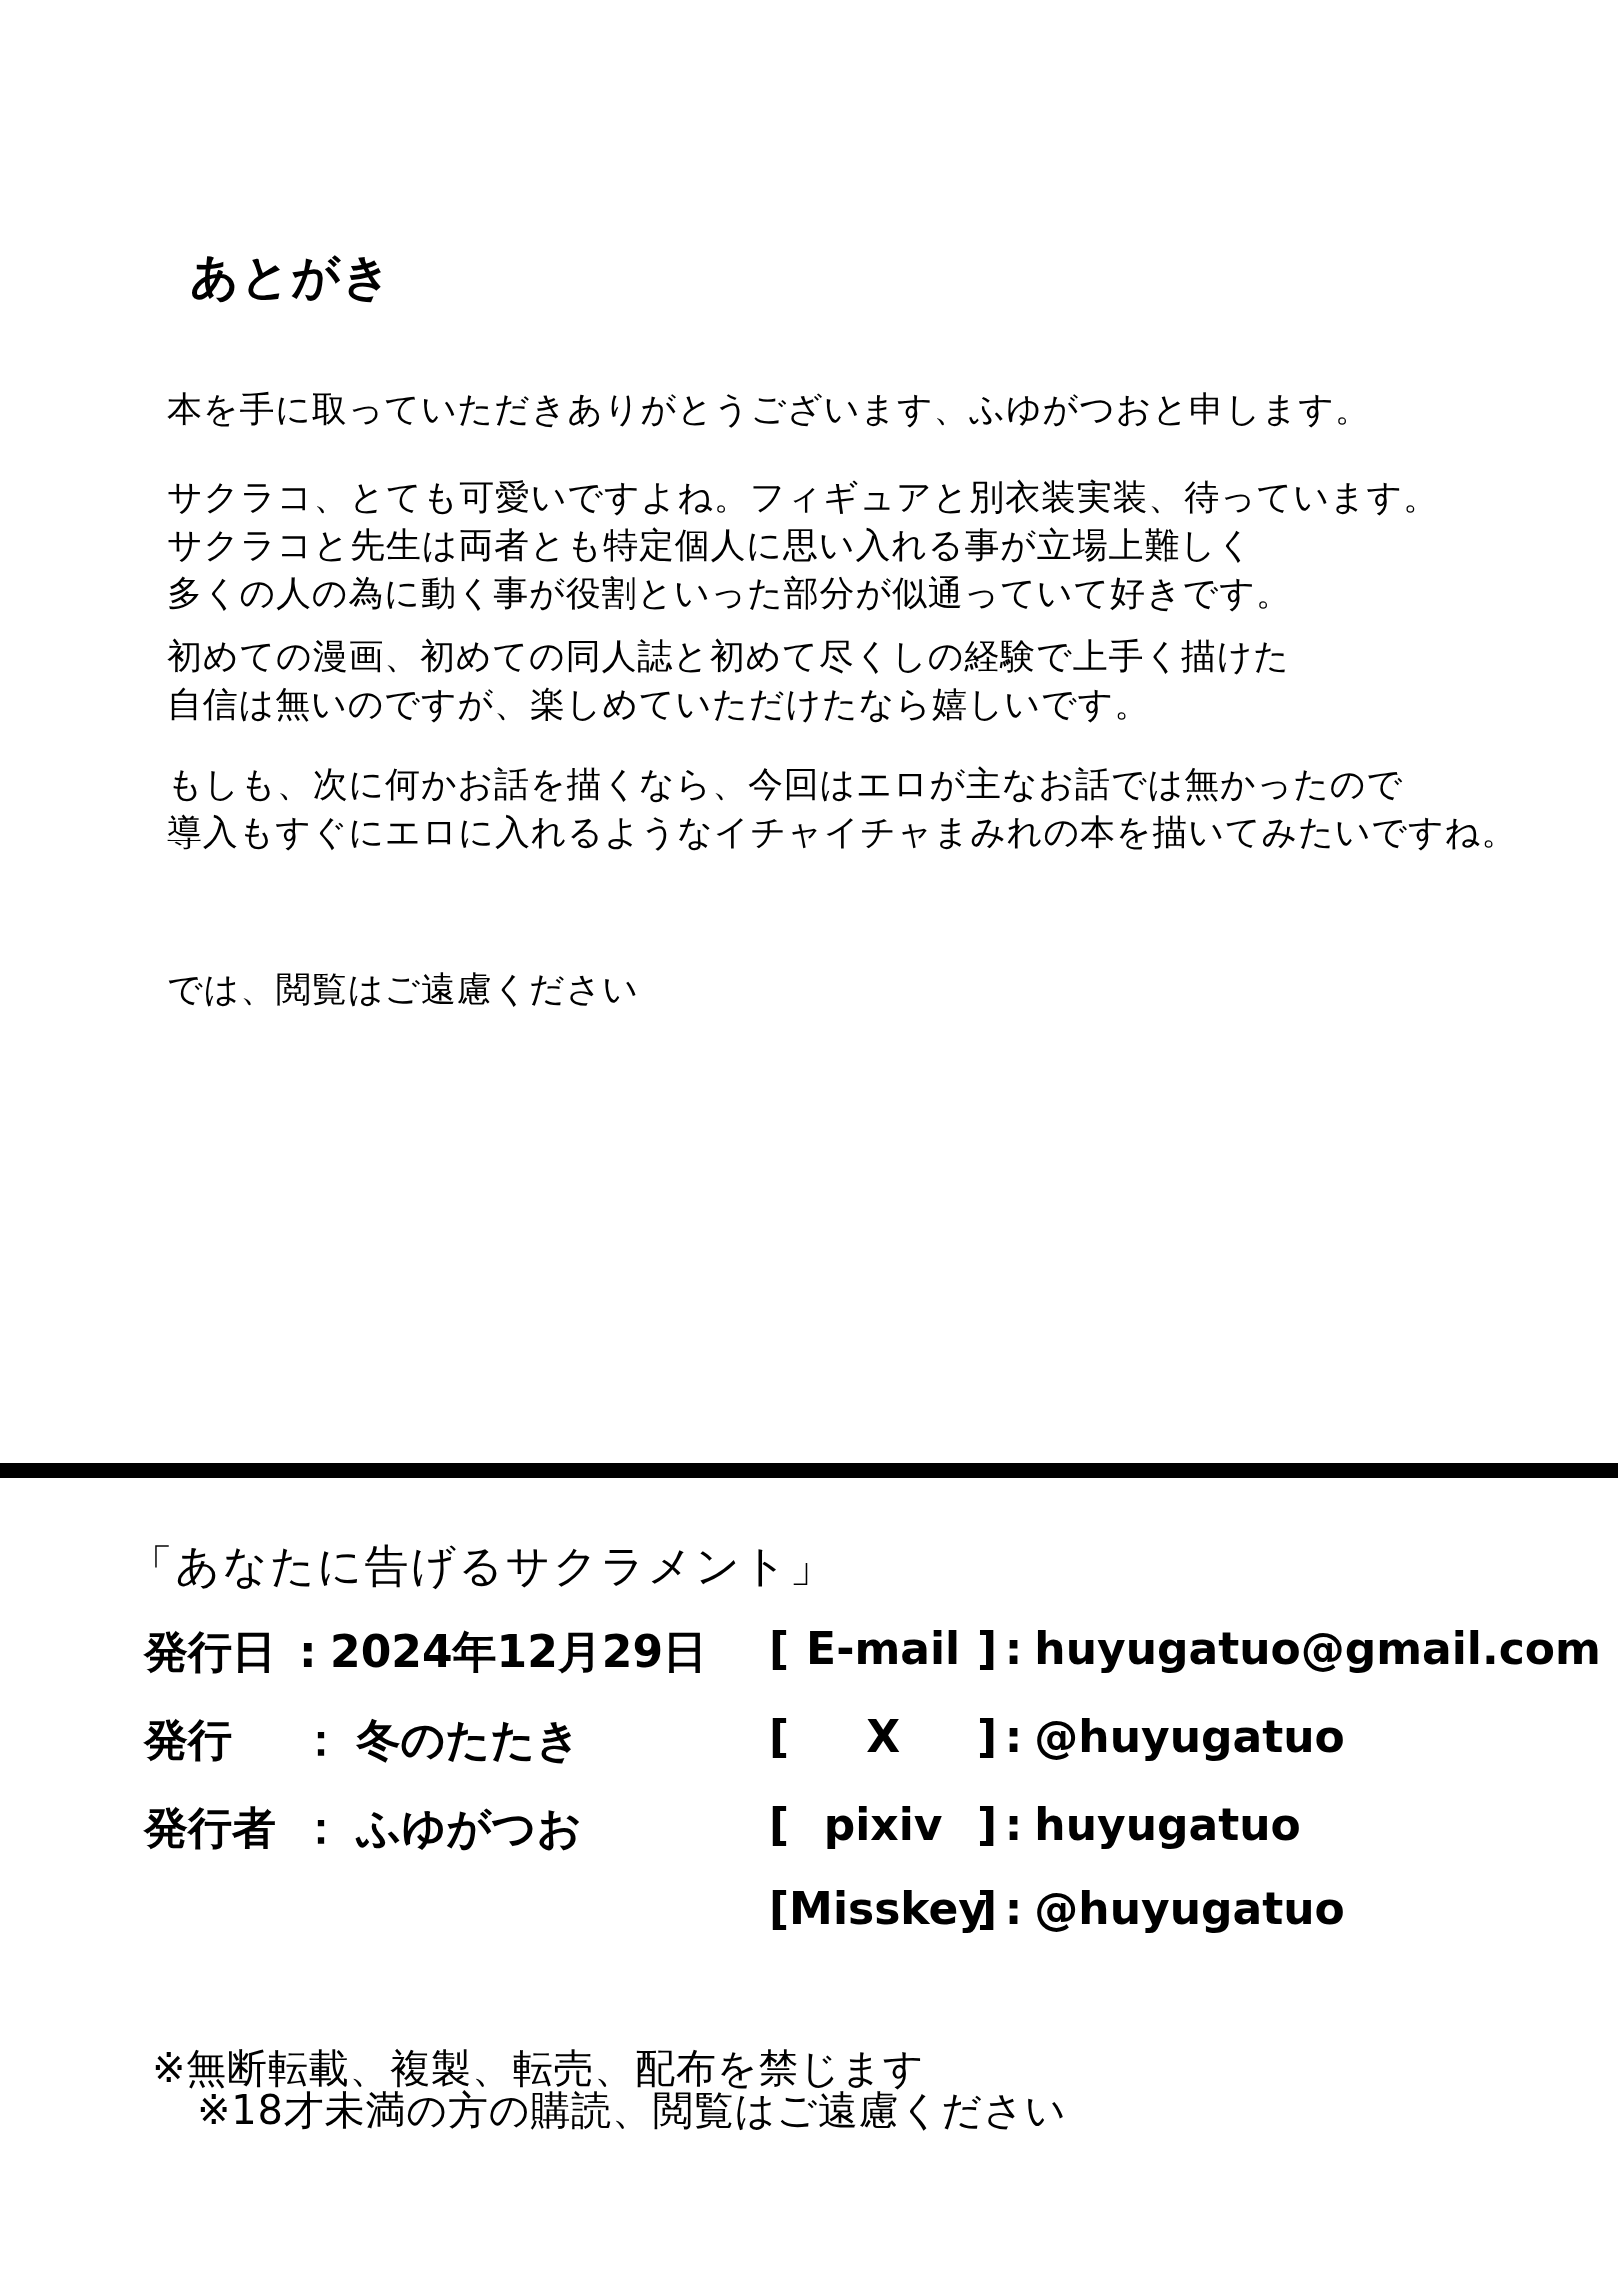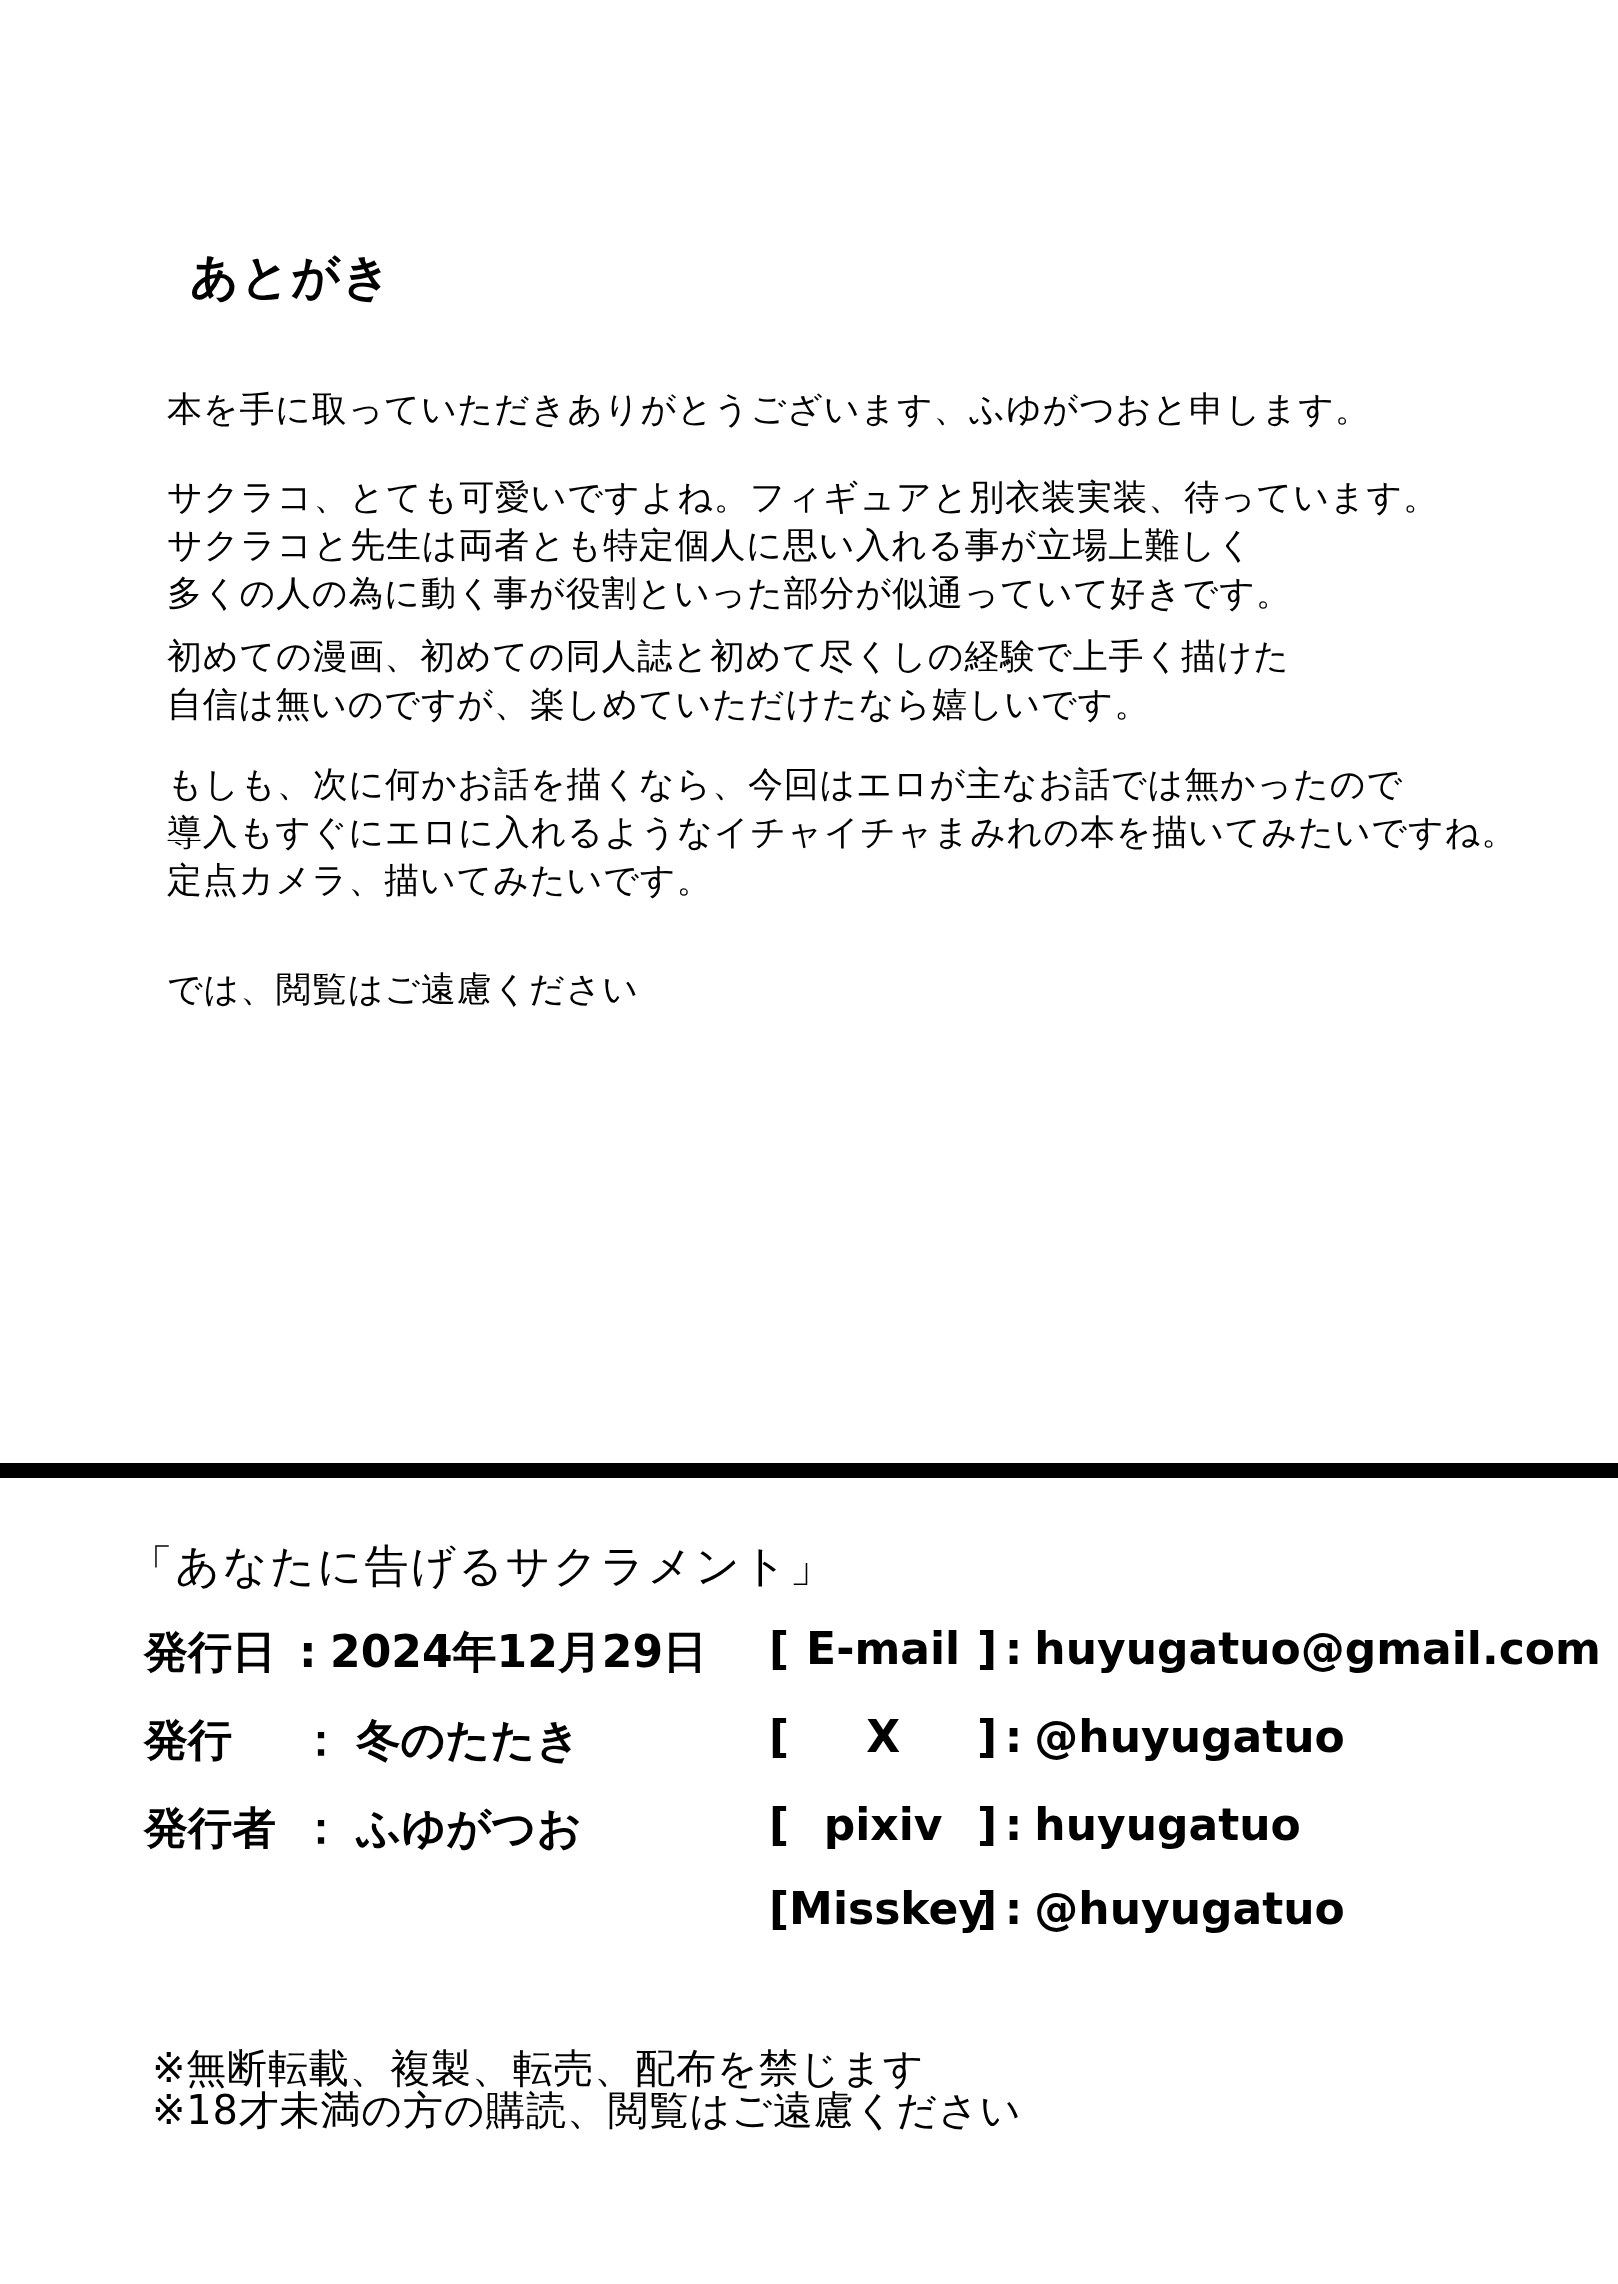--- a/index.html
+++ b/index.html
@@ -94,21 +94,21 @@
   
   .note {
     position: absolute;
     left: 152px;
     font-family: "DejaVu Sans", sans-serif;
     font-size: 40px;
     letter-spacing: 0.8px;
     white-space: nowrap;
   }
   .n1 { top: 2041px; }
-  .n2 { top: 2083px; }
+  .n2 { top: 2083px; margin-left: 45px; }
 </style>
 </head>
 <body>
 
 <div class="page">
 
   <div class="heading">あとがき</div>
 
   <div class="para p1">
     <span class="line">本を手に取っていただきありがとうございます、ふゆがつおと申します。</span>
@@ -121,21 +121,20 @@
   </div>
 
   <div class="para p3">
     <span class="line">初めての漫画、初めての同人誌と初めて尽くしの経験で上手く描けた</span>
     <span class="line">自信は無いのですが、楽しめていただけたなら嬉しいです。</span>
   </div>
 
   <div class="para p4">
     <span class="line">もしも、次に何かお話を描くなら、今回はエロが主なお話では無かったので</span>
     <span class="line">導入もすぐにエロに入れるようなイチャイチャまみれの本を描いてみたいですね。</span>
-    <span class="line">定点カメラ、描いてみたいです。</span>
   </div>
 
   <div class="para p5">
     <span class="line">では、閲覧はご遠慮ください</span>
   </div>
 
   <div class="divider"></div>
 
   <div class="book-title">「あなたに告げるサクラメント」</div>
 

